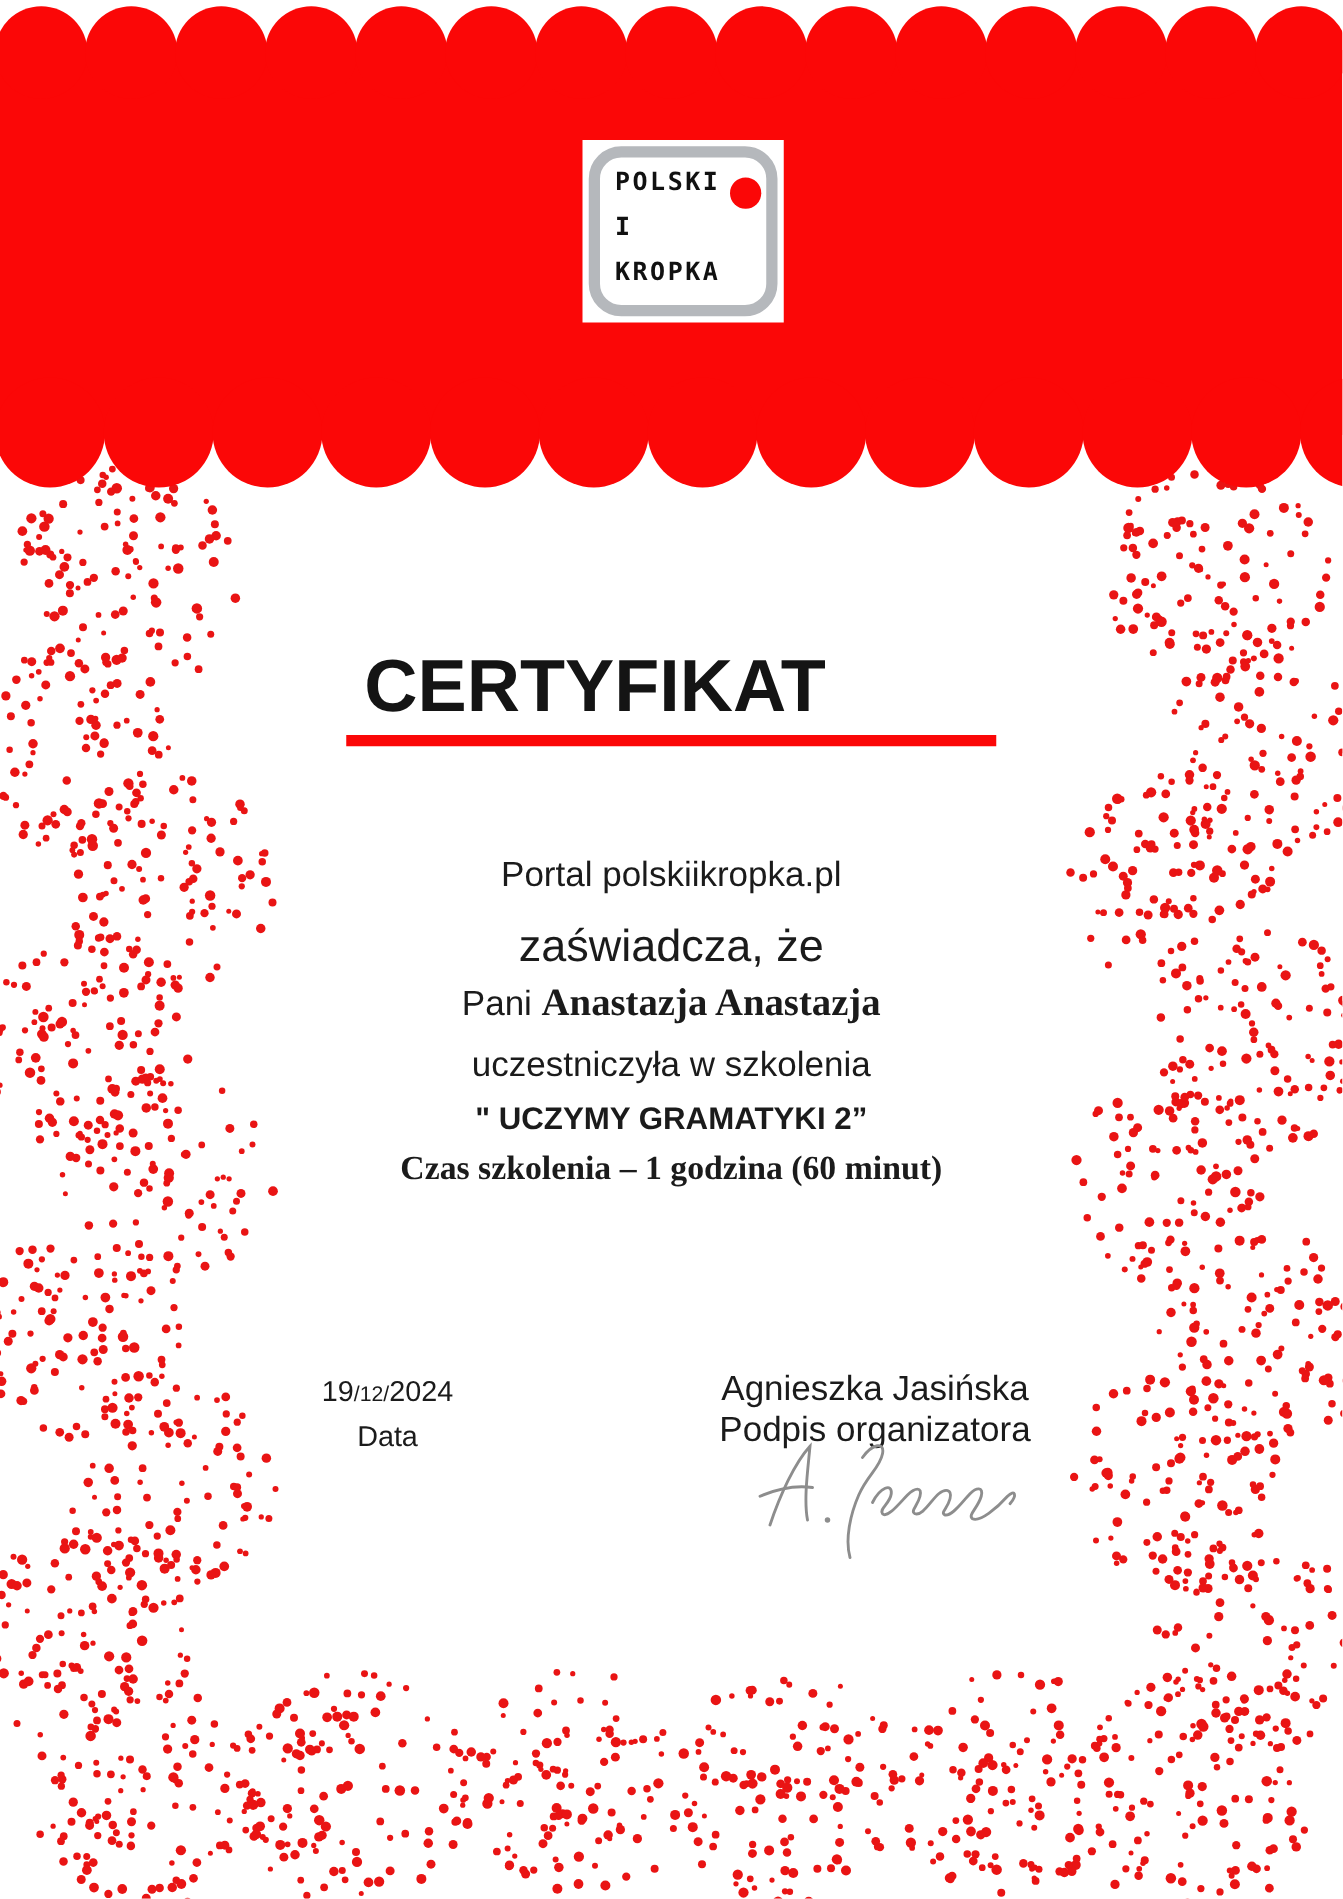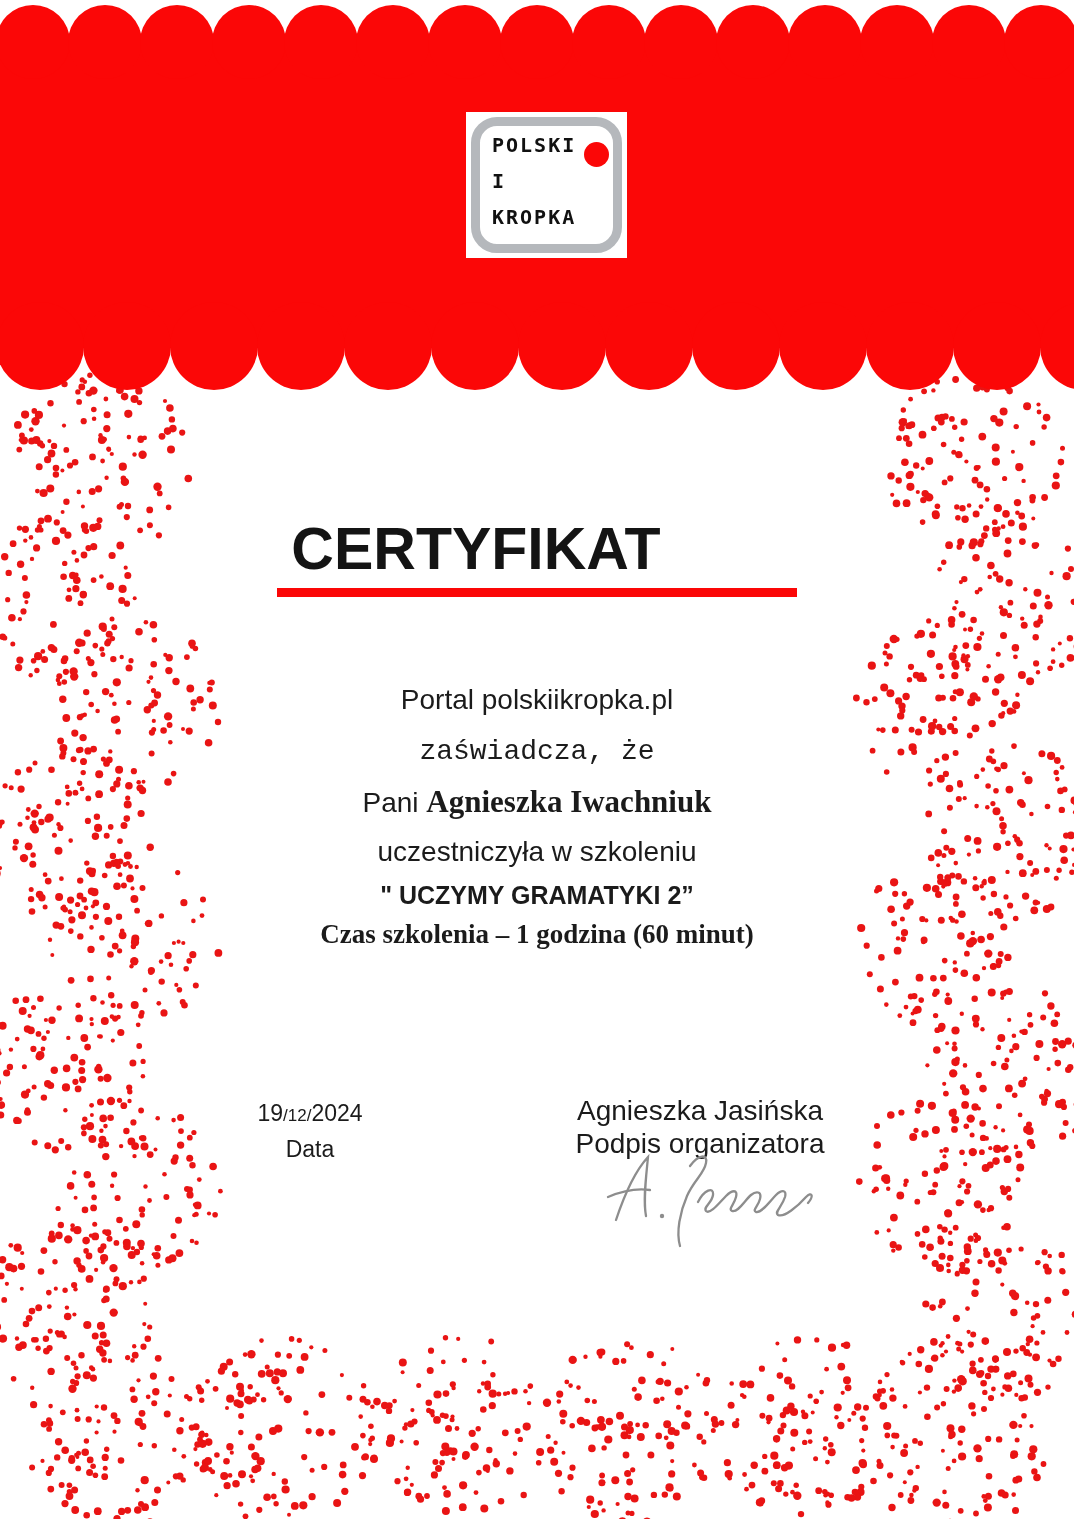--- a/index.html
+++ b/index.html
@@ -24,21 +24,21 @@
   }
   
   .title{
     position:absolute;left:0;top:518px;width:952px;margin:0;text-align:center;
     font-size:59px;line-height:62px;font-weight:bold;letter-spacing:0px;color:#141414;
   }
   .rule{position:absolute;left:277px;top:588px;width:520px;height:9px;background:var(--red,#fb0707);}
   
   .bl{position:absolute;left:0;width:1074px;margin:0;text-align:center;white-space:nowrap;}
   .l1{top:684px;font-size:28px;}
-  .l2{top:736px;font-size:28px;font-family:Liberation Mono, monospace;}
+  .l2{top:736px;font-size:36px;}
   .l3{top:784px;font-size:28px;}
   .l3 .name{font-family:"Liberation Serif", serif;font-weight:bold;font-size:31px;}
   .l4{top:836px;font-size:28px;}
   .l5{top:881px;font-size:25px;font-weight:bold;}
   .l6{top:919px;font-size:27px;font-family:"Liberation Serif", serif;font-weight:bold;}
   
   .date-col{position:absolute;left:200px;top:1100px;width:220px;text-align:center;font-size:23px;line-height:26px;}
   .date-val .sm{font-size:17px;}
   .date-label{margin-top:7px;}
   .sig-col{position:absolute;left:540px;top:1098px;width:320px;text-align:center;font-size:28px;line-height:26px;}
@@ -2299,22 +2299,22 @@
       <div class="logo-line lg3">KROPKA</div>
       <div class="logo-dot"></div>
     </div>
   </div>
 
   <h1 class="title">CERTYFIKAT</h1>
   <div class="rule"></div>
 
   <p class="bl l1">Portal polskiikropka.pl</p>
   <p class="bl l2">zaświadcza, że</p>
-  <p class="bl l3"><span>Pani </span><span class="name">Agnieszka Iwachniuk</span></p>
-  <p class="bl l4">uczestniczyła w szkoleniu</p>
+  <p class="bl l3"><span>Pani </span><span class="name">Anastazja Anastazja</span></p>
+  <p class="bl l4">uczestniczyła w szkolenia</p>
   <p class="bl l5">" UCZYMY GRAMATYKI 2”</p>
   <p class="bl l6">Czas szkolenia – 1 godzina (60 minut)</p>
 
   <div class="date-col">
     <div class="date-val"><span>19</span><span class="sm">/12/</span><span>2024</span></div>
     <div class="date-label">Data</div>
   </div>
 
   <div class="sig-col">
     <div>Agnieszka Jasińska</div>

